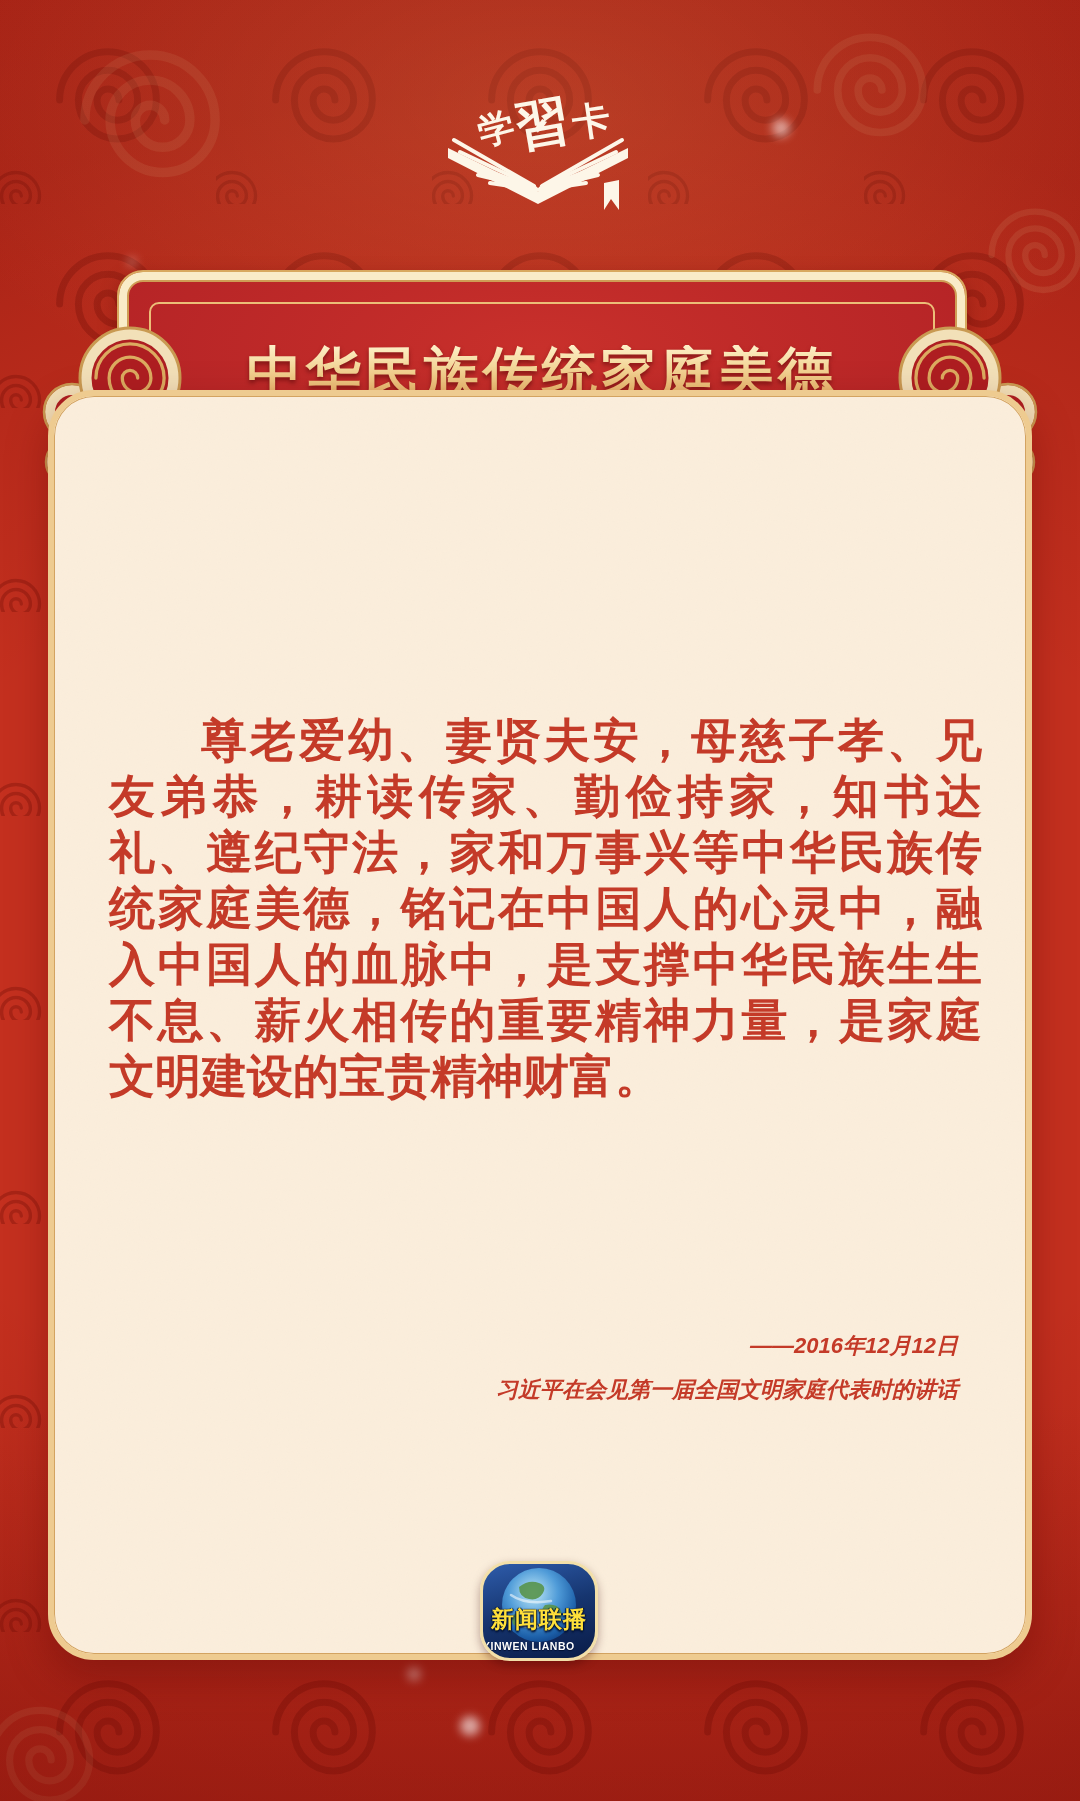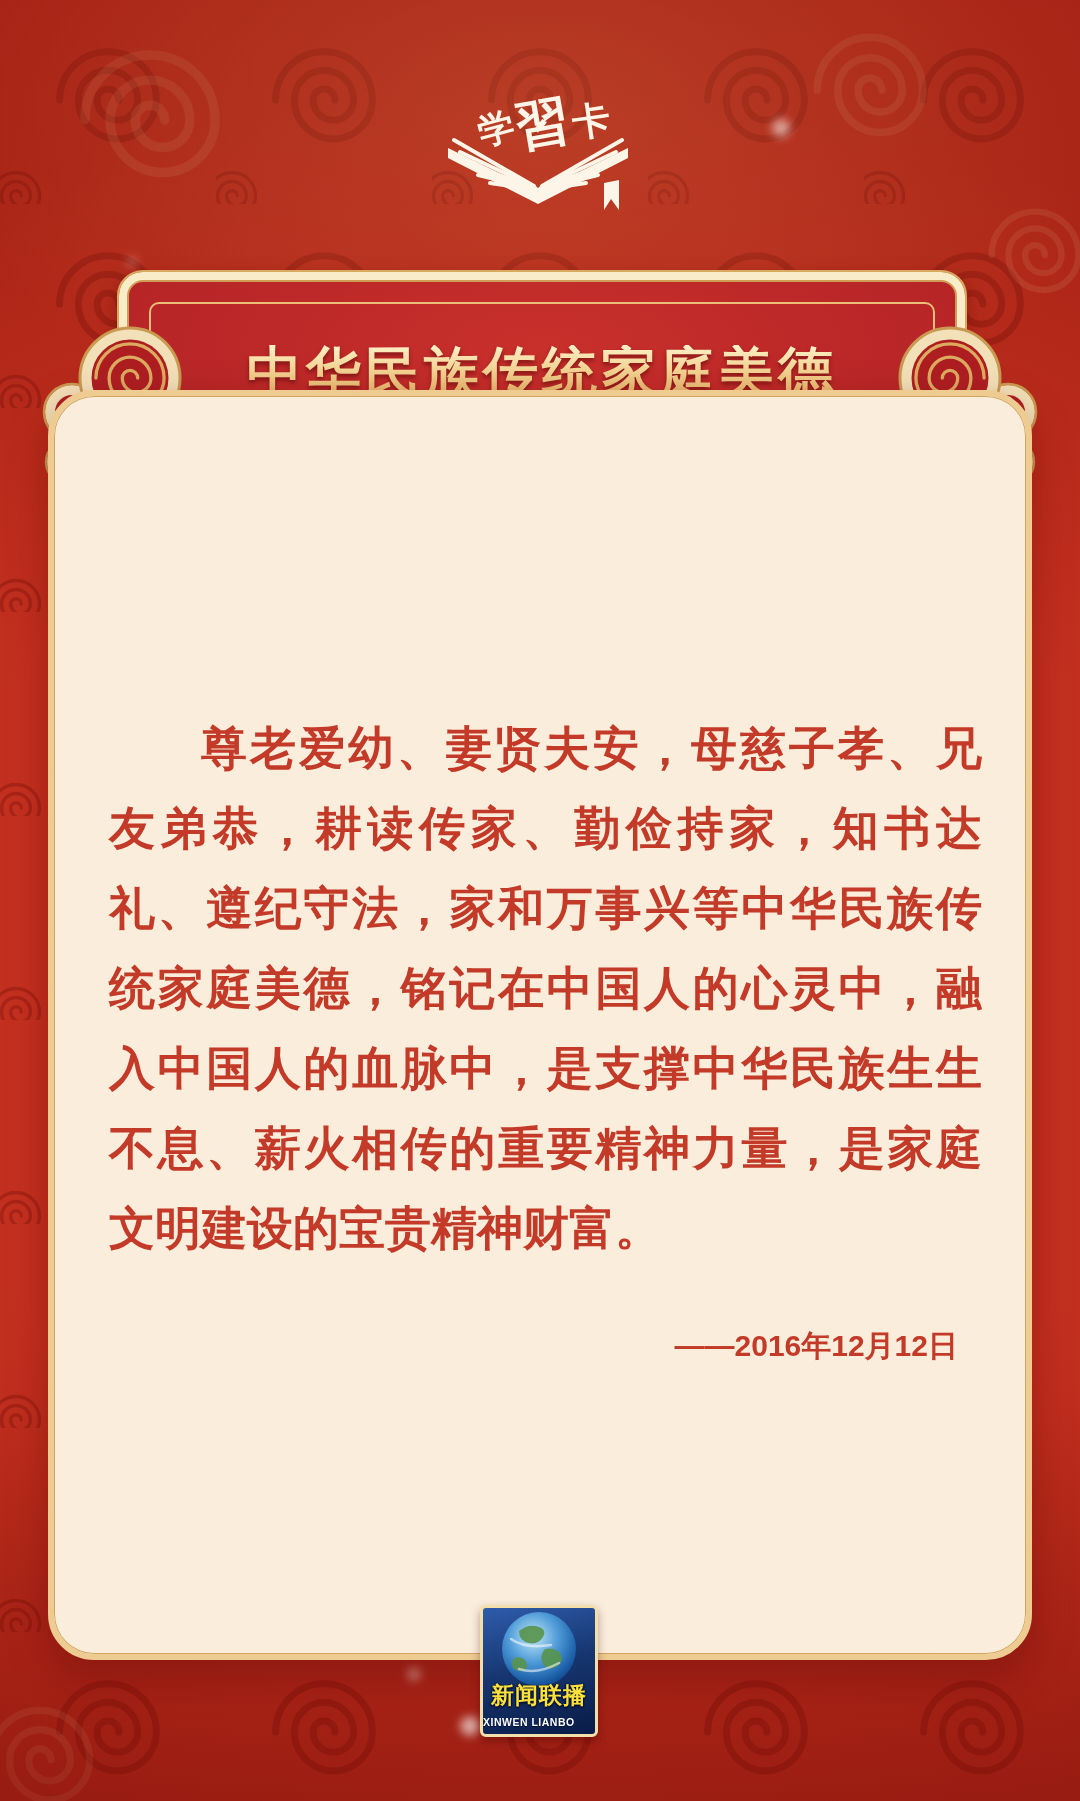--- a/index.html
+++ b/index.html
@@ -35,28 +35,28 @@
   .ornament.left{left:38px;}
   .ornament.right{left:892px;transform:scaleX(-1);}
 
   
   .card{position:absolute;left:48px;top:390px;width:984px;height:1270px;
     background:#fbeedc;border:6px solid #eecb90;border-radius:46px;
     box-shadow:inset 0 0 0 1px #d3a360, 0 16px 40px rgba(90,5,5,0.35);
     box-sizing:border-box;}
   .paper-noise{position:absolute;inset:0;border-radius:40px;opacity:0.55;pointer-events:none;}
   .quote-text{position:absolute;left:55px;top:316px;width:873px;
-    font-size:46px;line-height:80px;font-weight:700;color:#c43a28;
-    text-align:justify;text-indent:2em;letter-spacing:0px;font-family:Liberation Mono, monospace;}
+    font-size:46px;line-height:56px;font-weight:700;color:#c43a28;
+    text-align:justify;text-indent:2em;letter-spacing:0px;}
   .attribution{position:absolute;right:68px;top:928px;text-align:right;
-    font-size:30px;line-height:44px;font-weight:700;color:#c43a28;white-space:nowrap;}
-
-  
-  .news-logo{position:absolute;left:480px;top:1605px;width:118px;height:132px;
-    border-radius:6px;border:3px solid #f2dfa9;box-sizing:border-box;
+    font-size:22px;line-height:44px;font-weight:700;color:#c43a28;white-space:nowrap;font-style:italic;}
+
+  
+  .news-logo{position:absolute;left:480px;top:1561px;width:118px;height:100px;
+    border-radius:30px;border:3px solid #f2dfa9;box-sizing:border-box;
     background:linear-gradient(165deg,#2e5cab 0%,#16356f 48%,#0a1c48 100%);
     box-shadow:0 4px 10px rgba(60,0,0,0.35);overflow:hidden;}
   .news-globe{position:absolute;left:50%;top:1px;transform:translateX(-50%);}
   .news-cn{position:absolute;left:0;right:0;bottom:23px;text-align:center;
     font-size:23px;font-weight:900;letter-spacing:1px;color:#ffe13a;
     text-shadow:0 2px 2px #001033,1px 0 1px #001033,-1px 0 1px #001033;white-space:nowrap;}
   .news-en{position:absolute;left:0;right:0;bottom:6px;text-align:left;
     font-size:10.5px;font-weight:700;letter-spacing:0.5px;color:#ffffff;
     text-shadow:0 1px 1px #001033;white-space:nowrap;}
 </style>
@@ -184,20 +184,21 @@
           <feColorMatrix in="n" type="matrix" values="0 0 0 0 0.55  0 0 0 0 0.45  0 0 0 0 0.3  0 0 0 0.06 0"></feColorMatrix>
         </filter>
       </defs>
       <rect width="972" height="1258" filter="url(#paper)"></rect>
     </svg>
 
     <div class="quote-text">尊老爱幼、妻贤夫安，母慈子孝、兄友弟恭，耕读传家、勤俭持家，知书达礼、遵纪守法，家和万事兴等中华民族传统家庭美德，铭记在中国人的心灵中，融入中国人的血脉中，是支撑中华民族生生不息、薪火相传的重要精神力量，是家庭文明建设的宝贵精神财富。</div>
 
     <div class="attribution">
       <div>——2016年12月12日</div>
+      <div>习近平在会见第一届全国文明家庭代表时的讲话</div>
     </div>
   </div>
 
   <div class="news-logo">
     <svg class="news-globe" width="80" height="80" viewBox="0 0 80 80" aria-hidden="true">
       <defs>
         <radialGradient id="globe" cx="42%" cy="34%" r="75%">
           <stop offset="0%" stop-color="#bfe8f7"></stop>
           <stop offset="45%" stop-color="#4f9bd8"></stop>
           <stop offset="80%" stop-color="#1c5fa8"></stop>

